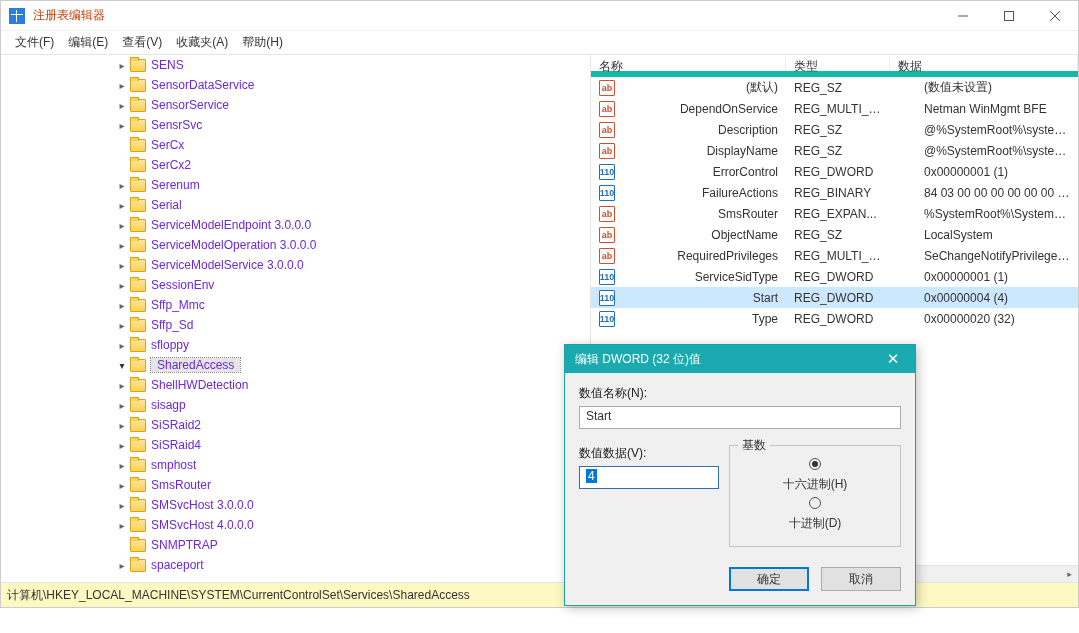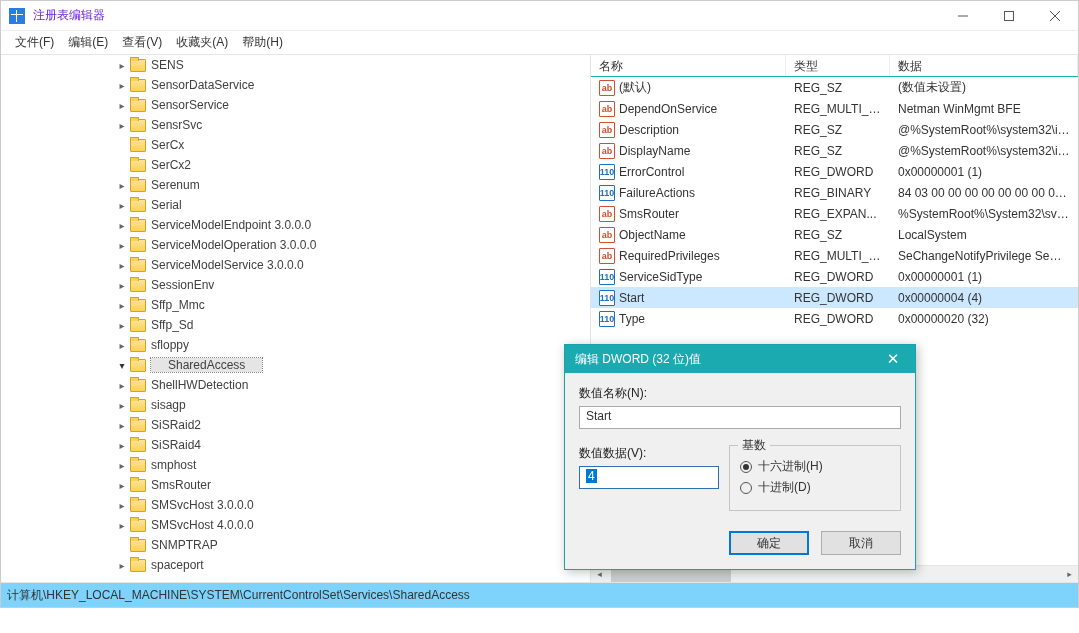--- a/index.html
+++ b/index.html
@@ -37,21 +37,21 @@
     position: relative;
   }
   .titlebar .app-icon:before {
     content: "";
     position: absolute;
     inset: 2px;
     background:
       linear-gradient(#fff,#fff) 0 45%/100% 1px no-repeat,
       linear-gradient(#fff,#fff) 45% 0/1px 100% no-repeat;
   }
-  .titlebar .title-text { flex: 0 0 auto; color: #6d28d9; }
+  .titlebar .title-text { flex: 0 0 auto; color: #c2410c; }
   .titlebar .tb-spacer { flex: 1 1 auto; }
   .win-btn {
     width: 46px;
     height: 30px;
     display: flex;
     align-items: center;
     justify-content: center;
     color: #555;
     font-size: 12px;
     cursor: pointer;
@@ -118,62 +118,62 @@
   .folder:before {
     content: "";
     position: absolute;
     top: -3px; left: -1px;
     width: 7px; height: 3px;
     background: #f9d255;
     border: 1px solid #d6a321;
     border-bottom: none;
     border-radius: 1px 1px 0 0;
   }
-  .tree-label { color: #404040; }
+  .tree-label { color: #6d28d9; }
   .tree-item.selected .tree-label {
     background: #e5e5e5;
     outline: 1px dotted #888;
-    padding: 0 17px;
+    padding: 0 6px;
   }
 
   .values-pane {
     flex: 1 1 auto;
     display: flex;
     flex-direction: column;
     overflow: hidden;
     position: relative;
   }
   .val-header {
     height: 22px;
     display: flex;
-    border-bottom: 1px solid #14b8a6;
+    border-bottom: 6px solid #14b8a6;
     background: #fff;
     font-weight: normal;
   }
   .val-header .col {
     padding: 3px 8px;
     color: #333;
     border-right: 1px solid #eee;
   }
   .col-name { width: 195px; }
   .col-type { width: 104px; }
   .col-data { flex: 1; }
   .val-body {
     flex: 1;
     overflow: hidden;
   }
   .val-row {
     height: 21px;
     display: flex;
     align-items: center;
   }
-  .val-row .cell { padding: 0 8px; white-space: nowrap; overflow: hidden; text-overflow: ellipsis; }
+  .val-row .cell { padding: 0 8px; white-space: nowrap; overflow: hidden; text-overflow: ellipsis; justify-content: space-between; }
   .val-row .c-name { width: 195px; display:flex; align-items:center; gap:4px;}
   .val-row .c-type { width: 104px; }
-  .val-row .c-data { flex: 1; }
+  .val-row .c-data { flex: 1; margin-left: 26px; }
   .val-row.selected { background: #cce8ff; }
   .val-icon {
     width: 16px; height: 16px;
     display: inline-flex;
     align-items: center; justify-content: center;
     font-size: 9px;
     border: 1px solid;
     border-radius: 1px;
     font-weight: bold;
     flex-shrink: 0;
@@ -202,21 +202,21 @@
     background: #cdcdcd;
   }
 
   .statusbar {
     height: 22px;
     border-top: 1px solid #e5e5e5;
     display: flex;
     align-items: center;
     padding: 12px 6px;
     color: #333;
-    background: #7dd3fc;
+    background: #fef9c3;
   }
 
   
   .dialog {
     position: absolute;
     left: 564px;
     top: 344px;
     width: 352px;
     border: 1px solid #1ba1a7;
     background: #f0f0f0;
@@ -269,21 +269,21 @@
     border: 1px solid #c5c5c5;
     padding: 8px 10px 10px;
     position: relative;
   }
   .radio-group .legend {
     position: absolute;
     top: -9px; left: 8px;
     background: #f0f0f0;
     padding: 0 4px;
   }
-  .radio-row { display: flex; align-items: center; margin: 4px 0; gap: 6px; }
+  .radio-row { display: flex; align-items: center; margin: 4px 0; gap: 6px; flex-direction: column; }
   .radio {
     width: 12px; height: 12px;
     border: 1px solid #555;
     border-radius: 50%;
     display: inline-flex;
     align-items: center; justify-content: center;
   }
   .radio.checked:after {
     content: "";
     width: 6px; height: 6px;

